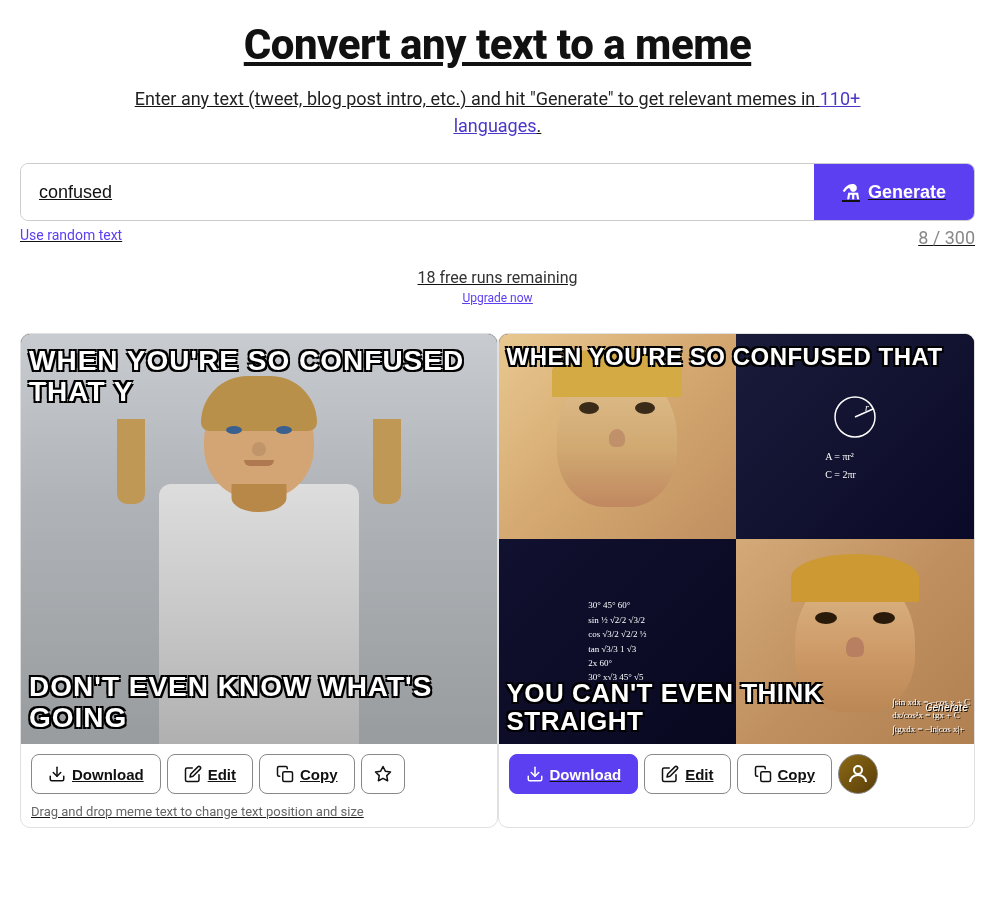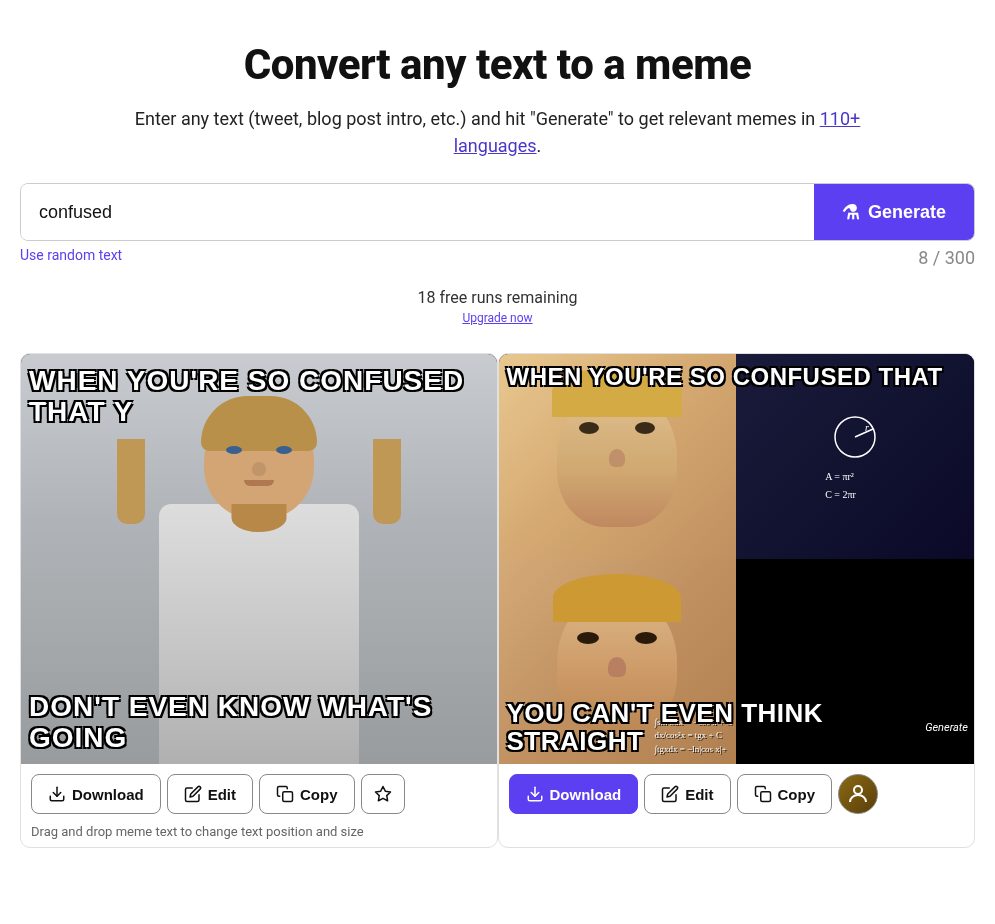--- a/index.html
+++ b/index.html
@@ -9,21 +9,22 @@
       color: #111;
       width: 995px;
       min-height: 924px;
       overflow-x: hidden;
     }
 
     .page-wrapper {
       display: flex;
       flex-direction: column;
       align-items: center;
-      padding: 40px 20px 20px;
+      padding: 20px 20px 20px;
+      text-decoration: underline;
     }
 
     .page-title {
       font-size: 42px;
       font-weight: 800;
       text-align: center;
       margin-bottom: 16px;
       letter-spacing: -0.5px;
     }
 
@@ -421,20 +422,30 @@
               <svg width="60" height="55" viewBox="0 0 60 55" style="display:block;margin:0 auto 4px;">
                 <circle cx="30" cy="28" r="20" fill="none" stroke="white" stroke-width="1.5"></circle>
                 <line x1="30" y1="28" x2="48" y2="20" stroke="white" stroke-width="1.5"></line>
                 <text x="40" y="22" fill="white" font-size="10" font-family="Times New Roman,serif" font-style="italic">r</text>
               </svg>
               <div style="color:#fff;">A = πr²</div>
               <div style="color:#fff;">C = 2πr</div>
             </div>
           </div>
 
+          <div style="background:linear-gradient(135deg,#111130 0%,#080820 100%);position:relative;display:flex;align-items:center;justify-content:center;">
+            <div style="color:#fff;font-size:9px;font-family:'Times New Roman',serif;line-height:1.6;padding:4px;text-align:left;">
+              <div>30° 45° 60°</div>
+              <div>sin  ½  √2/2  √3/2</div>
+              <div>cos  √3/2  √2/2  ½</div>
+              <div>tan  √3/3   1   √3</div>
+              <div>2x   60°</div>
+              <div>30°  x√3  45° √5</div>
+            </div>
+          </div>
 
           <div style="background:linear-gradient(135deg,#d4aa78 0%,#c09060 50%,#b08050 100%);position:relative;overflow:hidden;">
             <div style="position:absolute;inset:0;display:flex;align-items:center;justify-content:center;">
               <div style="width:120px;height:140px;background:linear-gradient(180deg,#ddb888 0%,#cc9966 60%,#bb8855 100%);border-radius:50% 50% 40% 40%;position:relative;">
                 <div style="position:absolute;top:40px;left:20px;width:22px;height:12px;background:#2a1a0a;border-radius:50%;"></div>
                 <div style="position:absolute;top:40px;right:20px;width:22px;height:12px;background:#2a1a0a;border-radius:50%;"></div>
                 <div style="position:absolute;top:65px;left:50%;transform:translateX(-50%);width:18px;height:20px;background:#b88060;border-radius:50% 50% 6px 6px;"></div>
                 <div style="position:absolute;top:-18px;left:50%;transform:translateX(-50%);width:128px;height:48px;background:#cc9933;border-radius:50% 50% 0 0;"></div>
               </div>
             </div>

